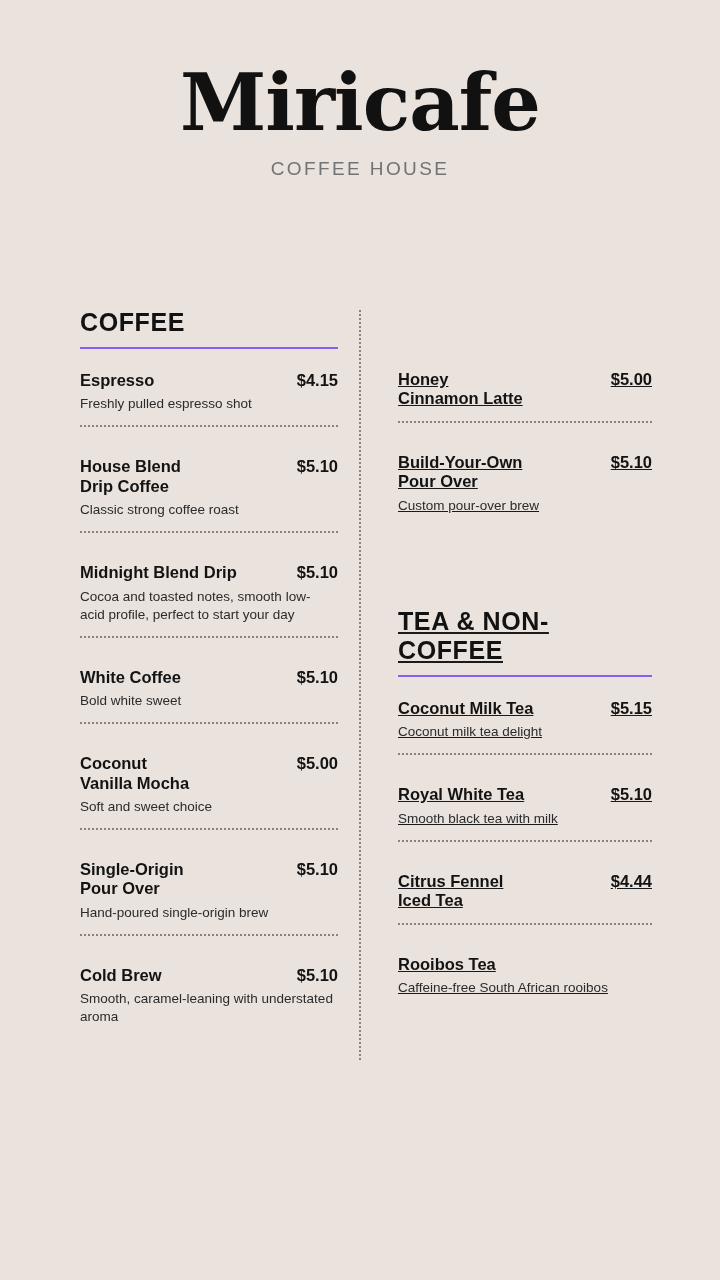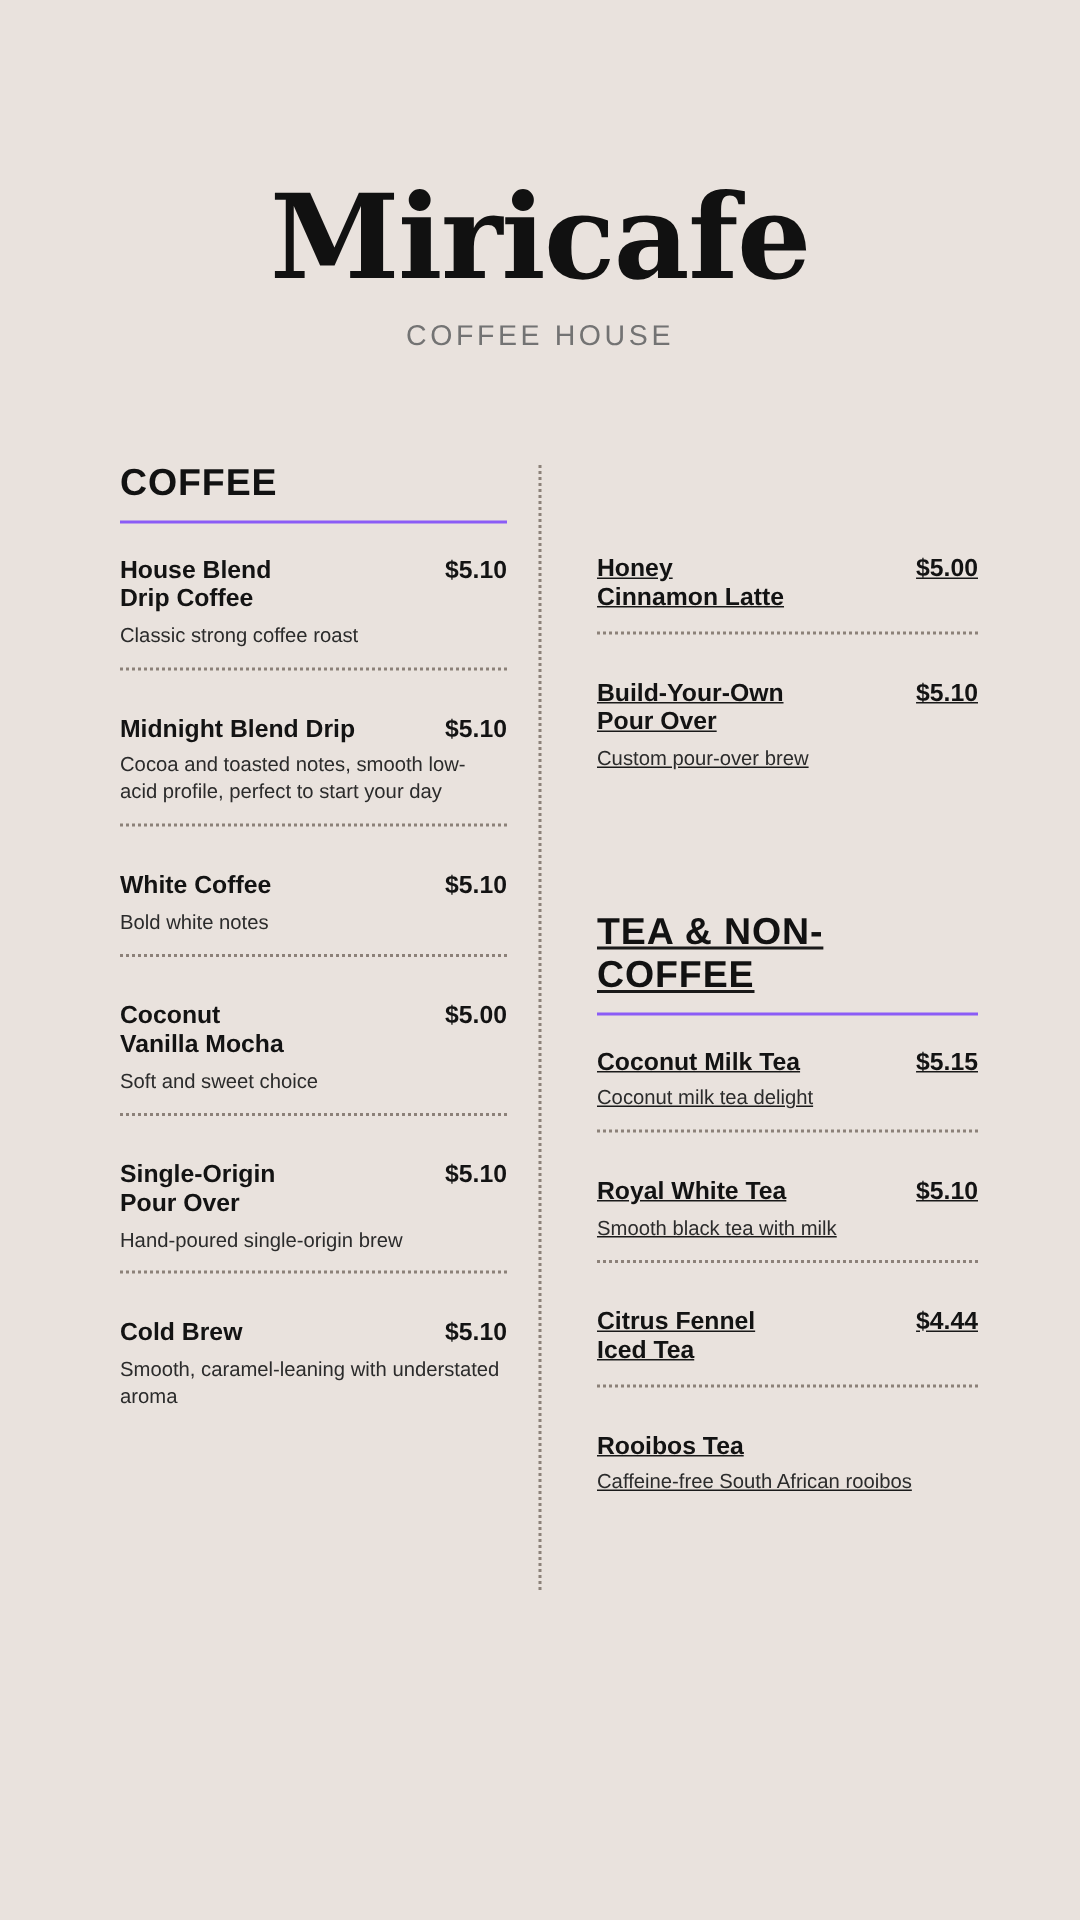--- a/index.html
+++ b/index.html
@@ -18,21 +18,21 @@
   .page {
     width: 720px;
     height: 1280px;
     position: relative;
     box-sizing: border-box;
   }
 
   
   .header {
     text-align: center;
-    padding-top: 120px;
+    padding-top: 64px;
   }
   .brand {
     font-family: "DejaVu Serif", "Liberation Serif", serif;
     font-weight: 700;
     font-size: 78px;
     letter-spacing: -1px;
     line-height: 1.0;
     color: #111111;
     margin: 0;
   }
@@ -147,20 +147,28 @@
     <div class="brand-sub">COFFEE HOUSE</div>
   </div>
 
   <div class="divider"></div>
 
   <div class="columns">
 
     <div class="col col-left">
       <div class="section-title">COFFEE</div>
 
+      <div class="item">
+        <div class="item-top">
+          <div class="item-name">Espresso</div>
+          <div class="item-price">$4.15</div>
+        </div>
+        <div class="item-desc">Freshly pulled espresso shot</div>
+        <div class="dots"></div>
+      </div>
 
       <div class="item">
         <div class="item-top">
           <div class="item-name">House Blend<br>Drip Coffee</div>
           <div class="item-price">$5.10</div>
         </div>
         <div class="item-desc">Classic strong coffee roast</div>
         <div class="dots"></div>
       </div>
 
@@ -171,21 +179,21 @@
         </div>
         <div class="item-desc">Cocoa and toasted notes, smooth low-acid profile, perfect to start your day</div>
         <div class="dots"></div>
       </div>
 
       <div class="item">
         <div class="item-top">
           <div class="item-name">White Coffee</div>
           <div class="item-price">$5.10</div>
         </div>
-        <div class="item-desc">Bold white notes</div>
+        <div class="item-desc">Bold white sweet</div>
         <div class="dots"></div>
       </div>
 
       <div class="item">
         <div class="item-top">
           <div class="item-name">Coconut<br>Vanilla Mocha</div>
           <div class="item-price">$5.00</div>
         </div>
         <div class="item-desc">Soft and sweet choice</div>
         <div class="dots"></div>

